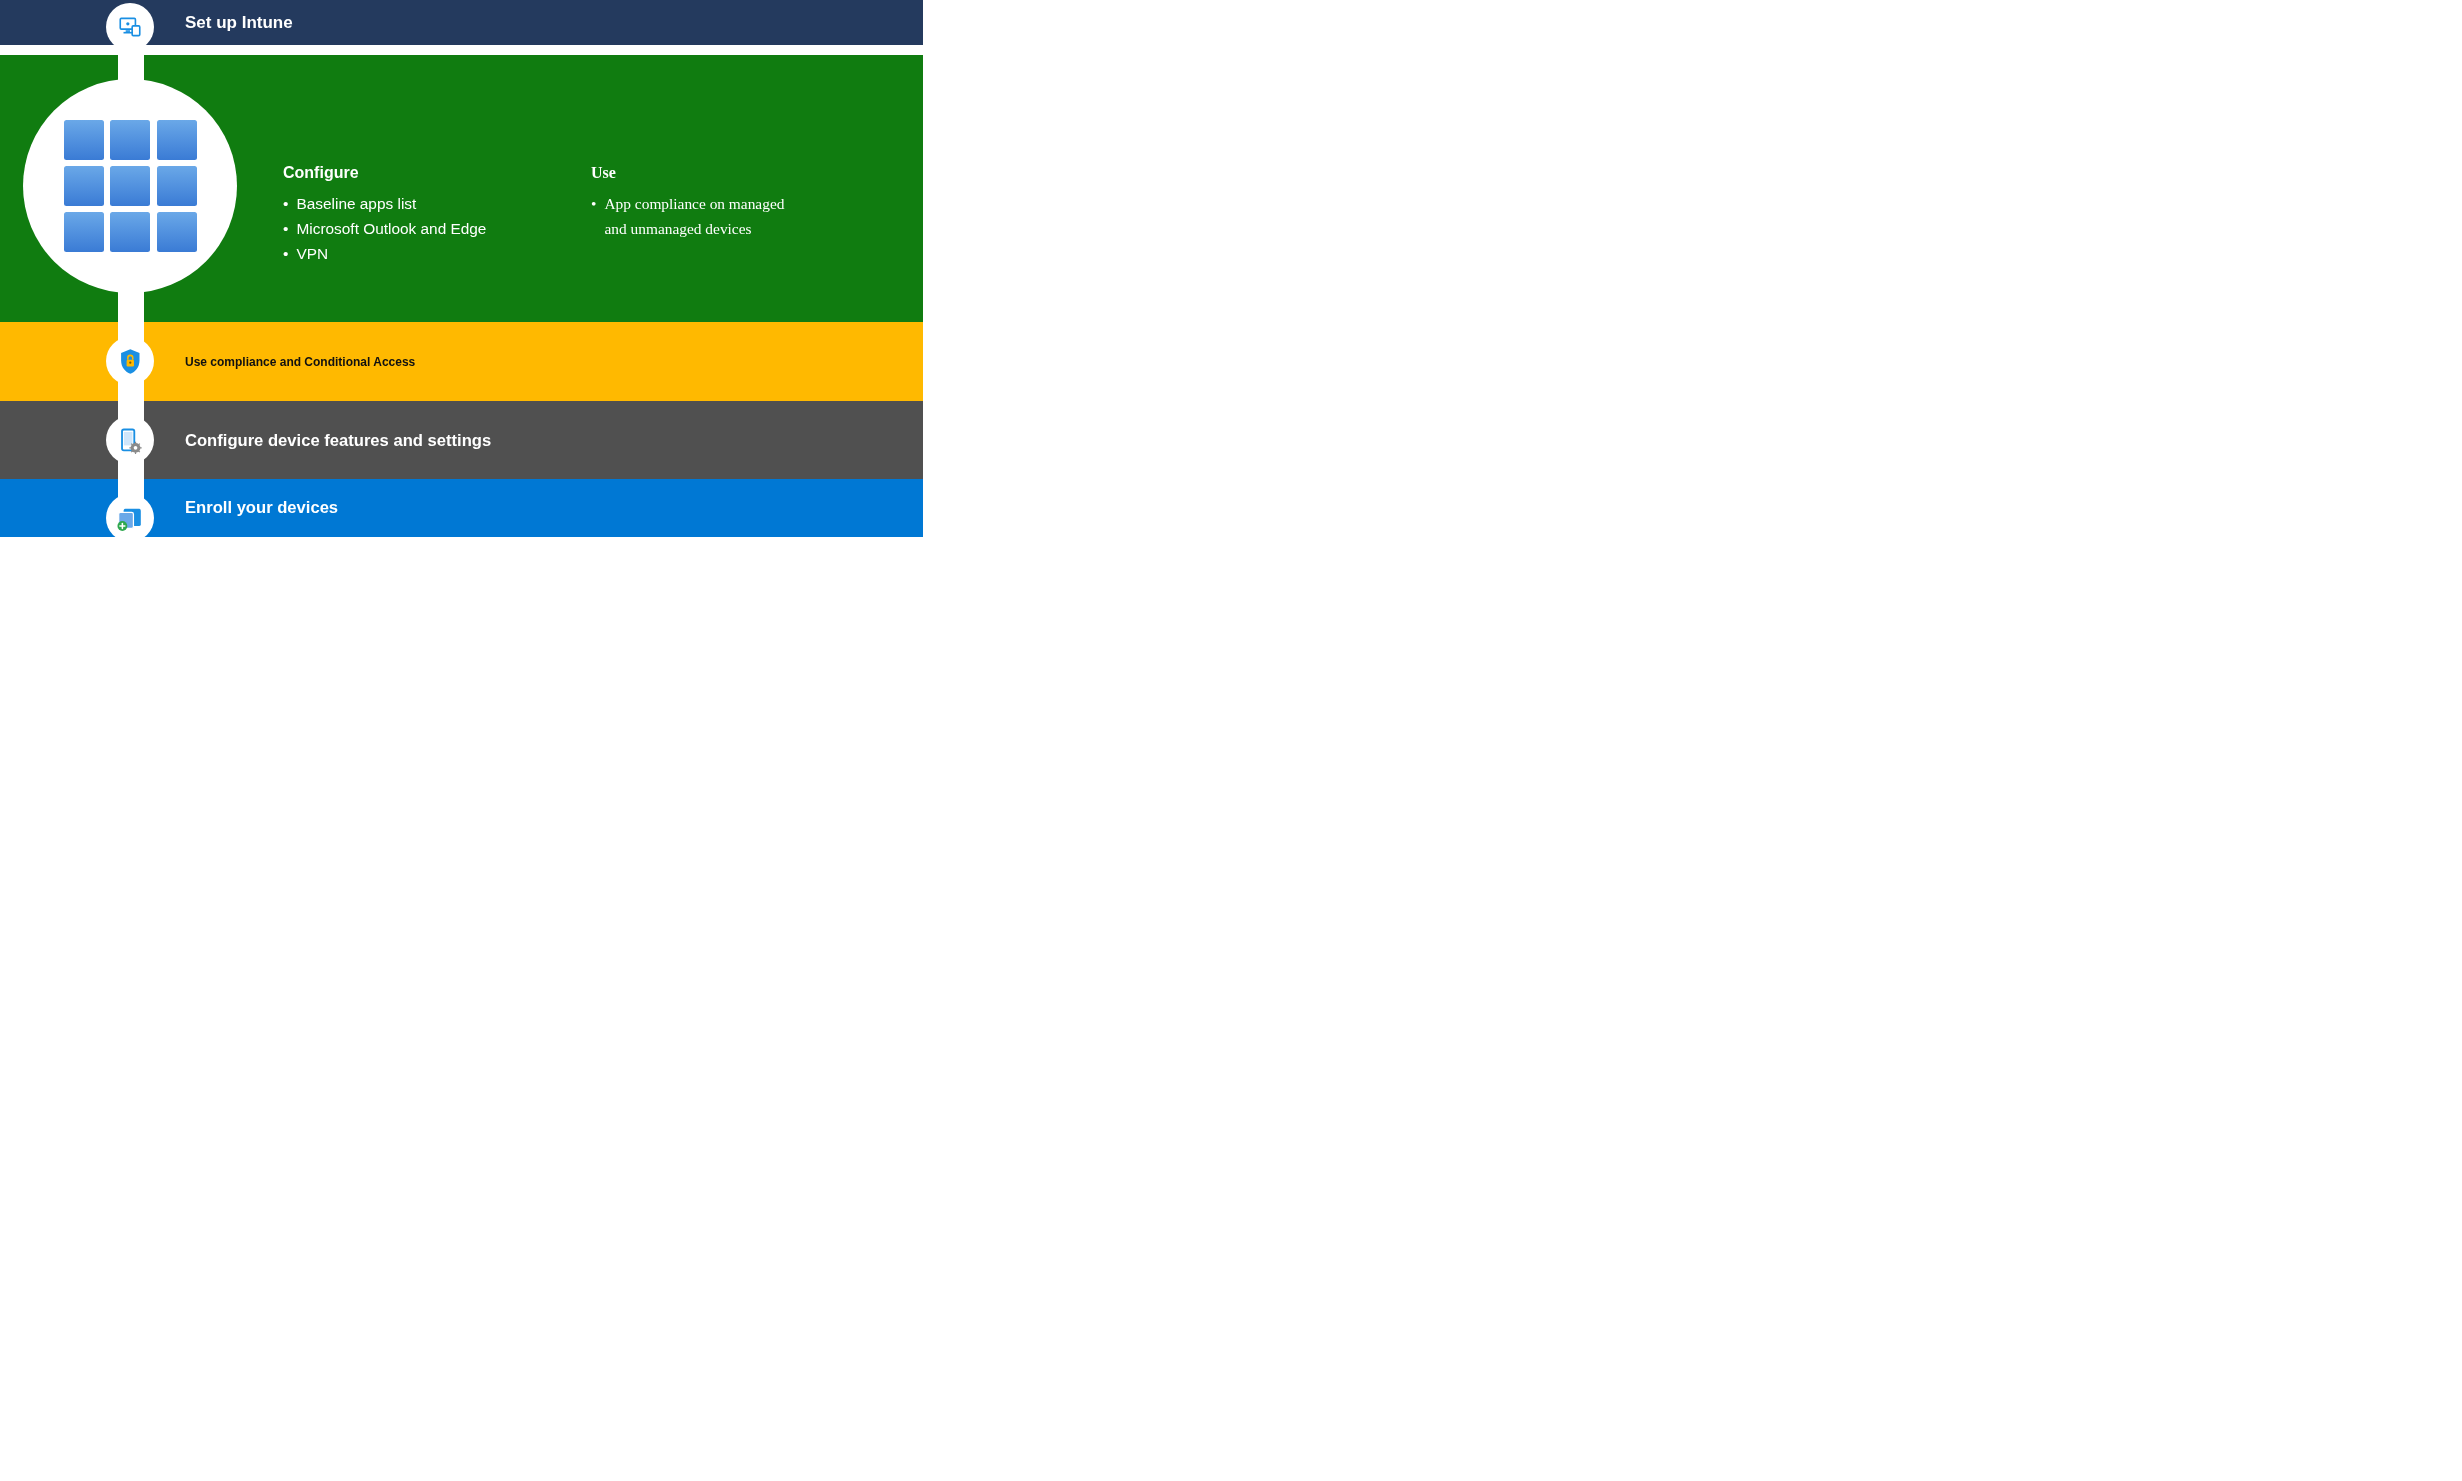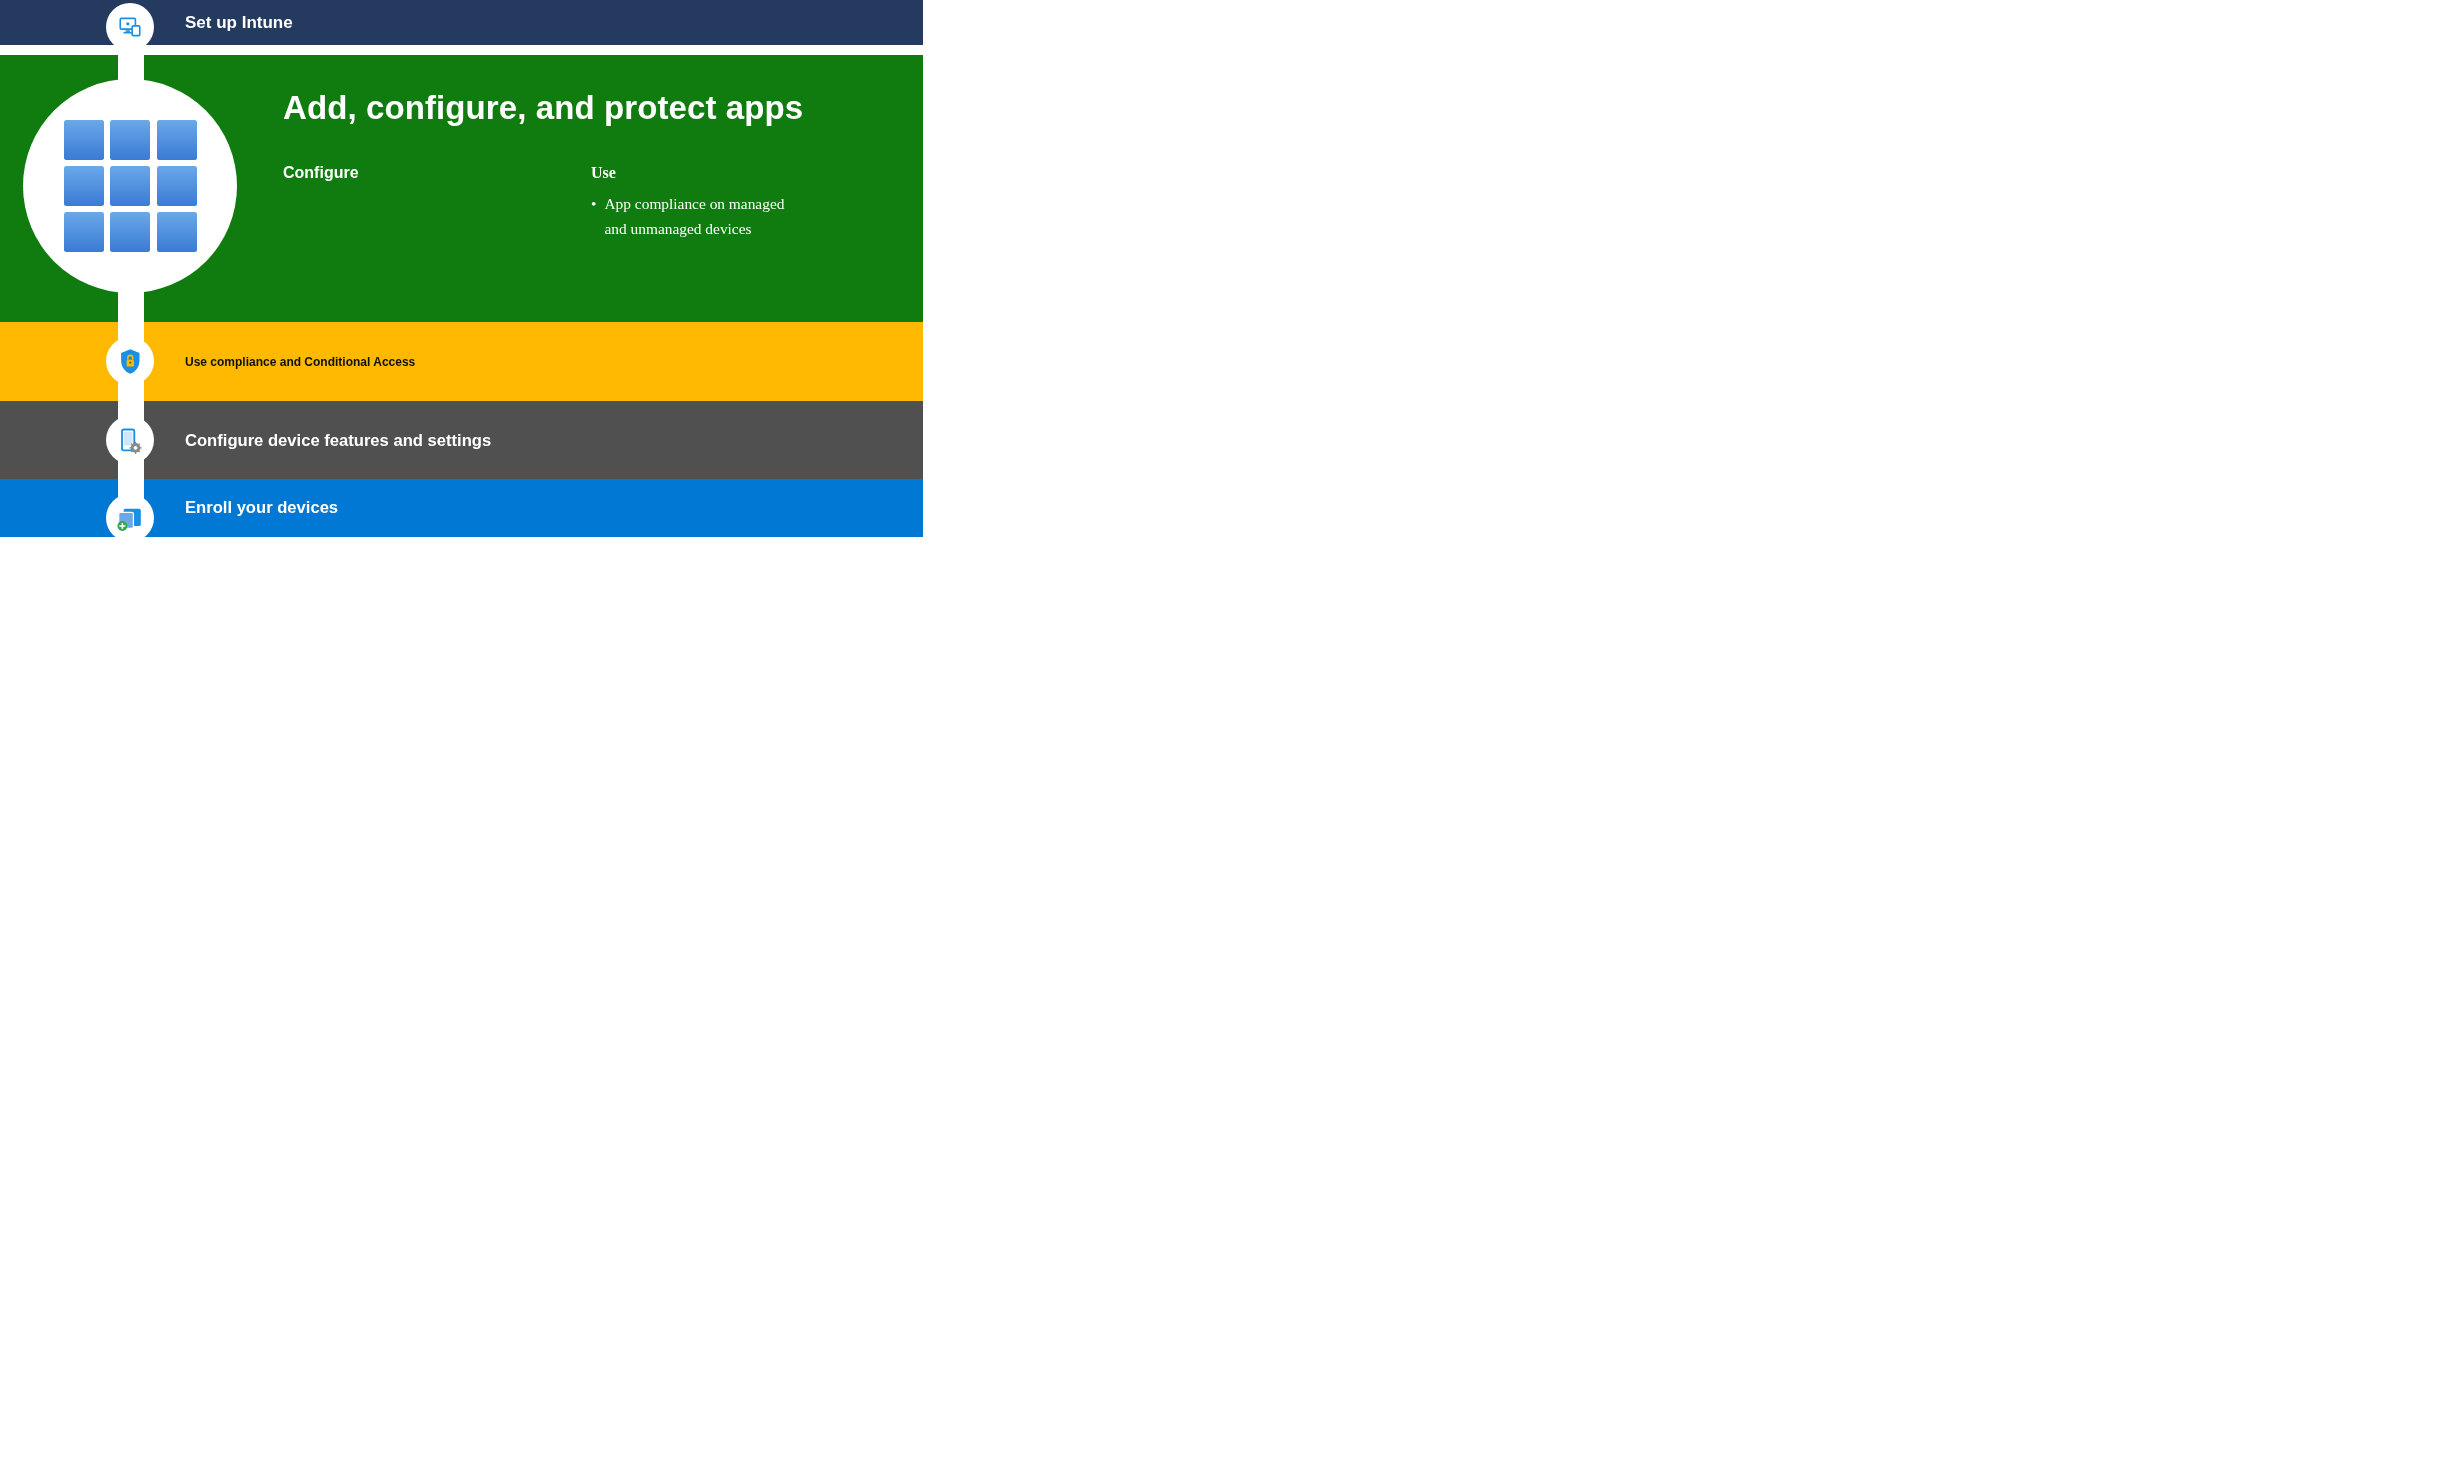--- a/index.html
+++ b/index.html
@@ -153,24 +153,28 @@
           <span></span>
         <span></span>
           <span></span>
           <span></span>
         <span></span>
           <span></span>
           <span></span>
       </span>
     </span>
   </div>
-  <div class="b2-title">Add, configure, and protect apps</div>
   <div class="b2-cols">
     <div class="col col-1">
       <h3>Configure</h3>
+      <ul>
+        <li>Baseline apps list</li>
+        <li>Microsoft Outlook and Edge</li>
+        <li>VPN</li>
+      </ul>
     </div>
     <div class="col col-2">
       <h3>Use</h3>
       <ul>
         <li><span>App compliance on managed</span><span class="wrap">and unmanaged devices</span></li>
       </ul>
     </div>
   </div>
 
   <div class="band band-3">

